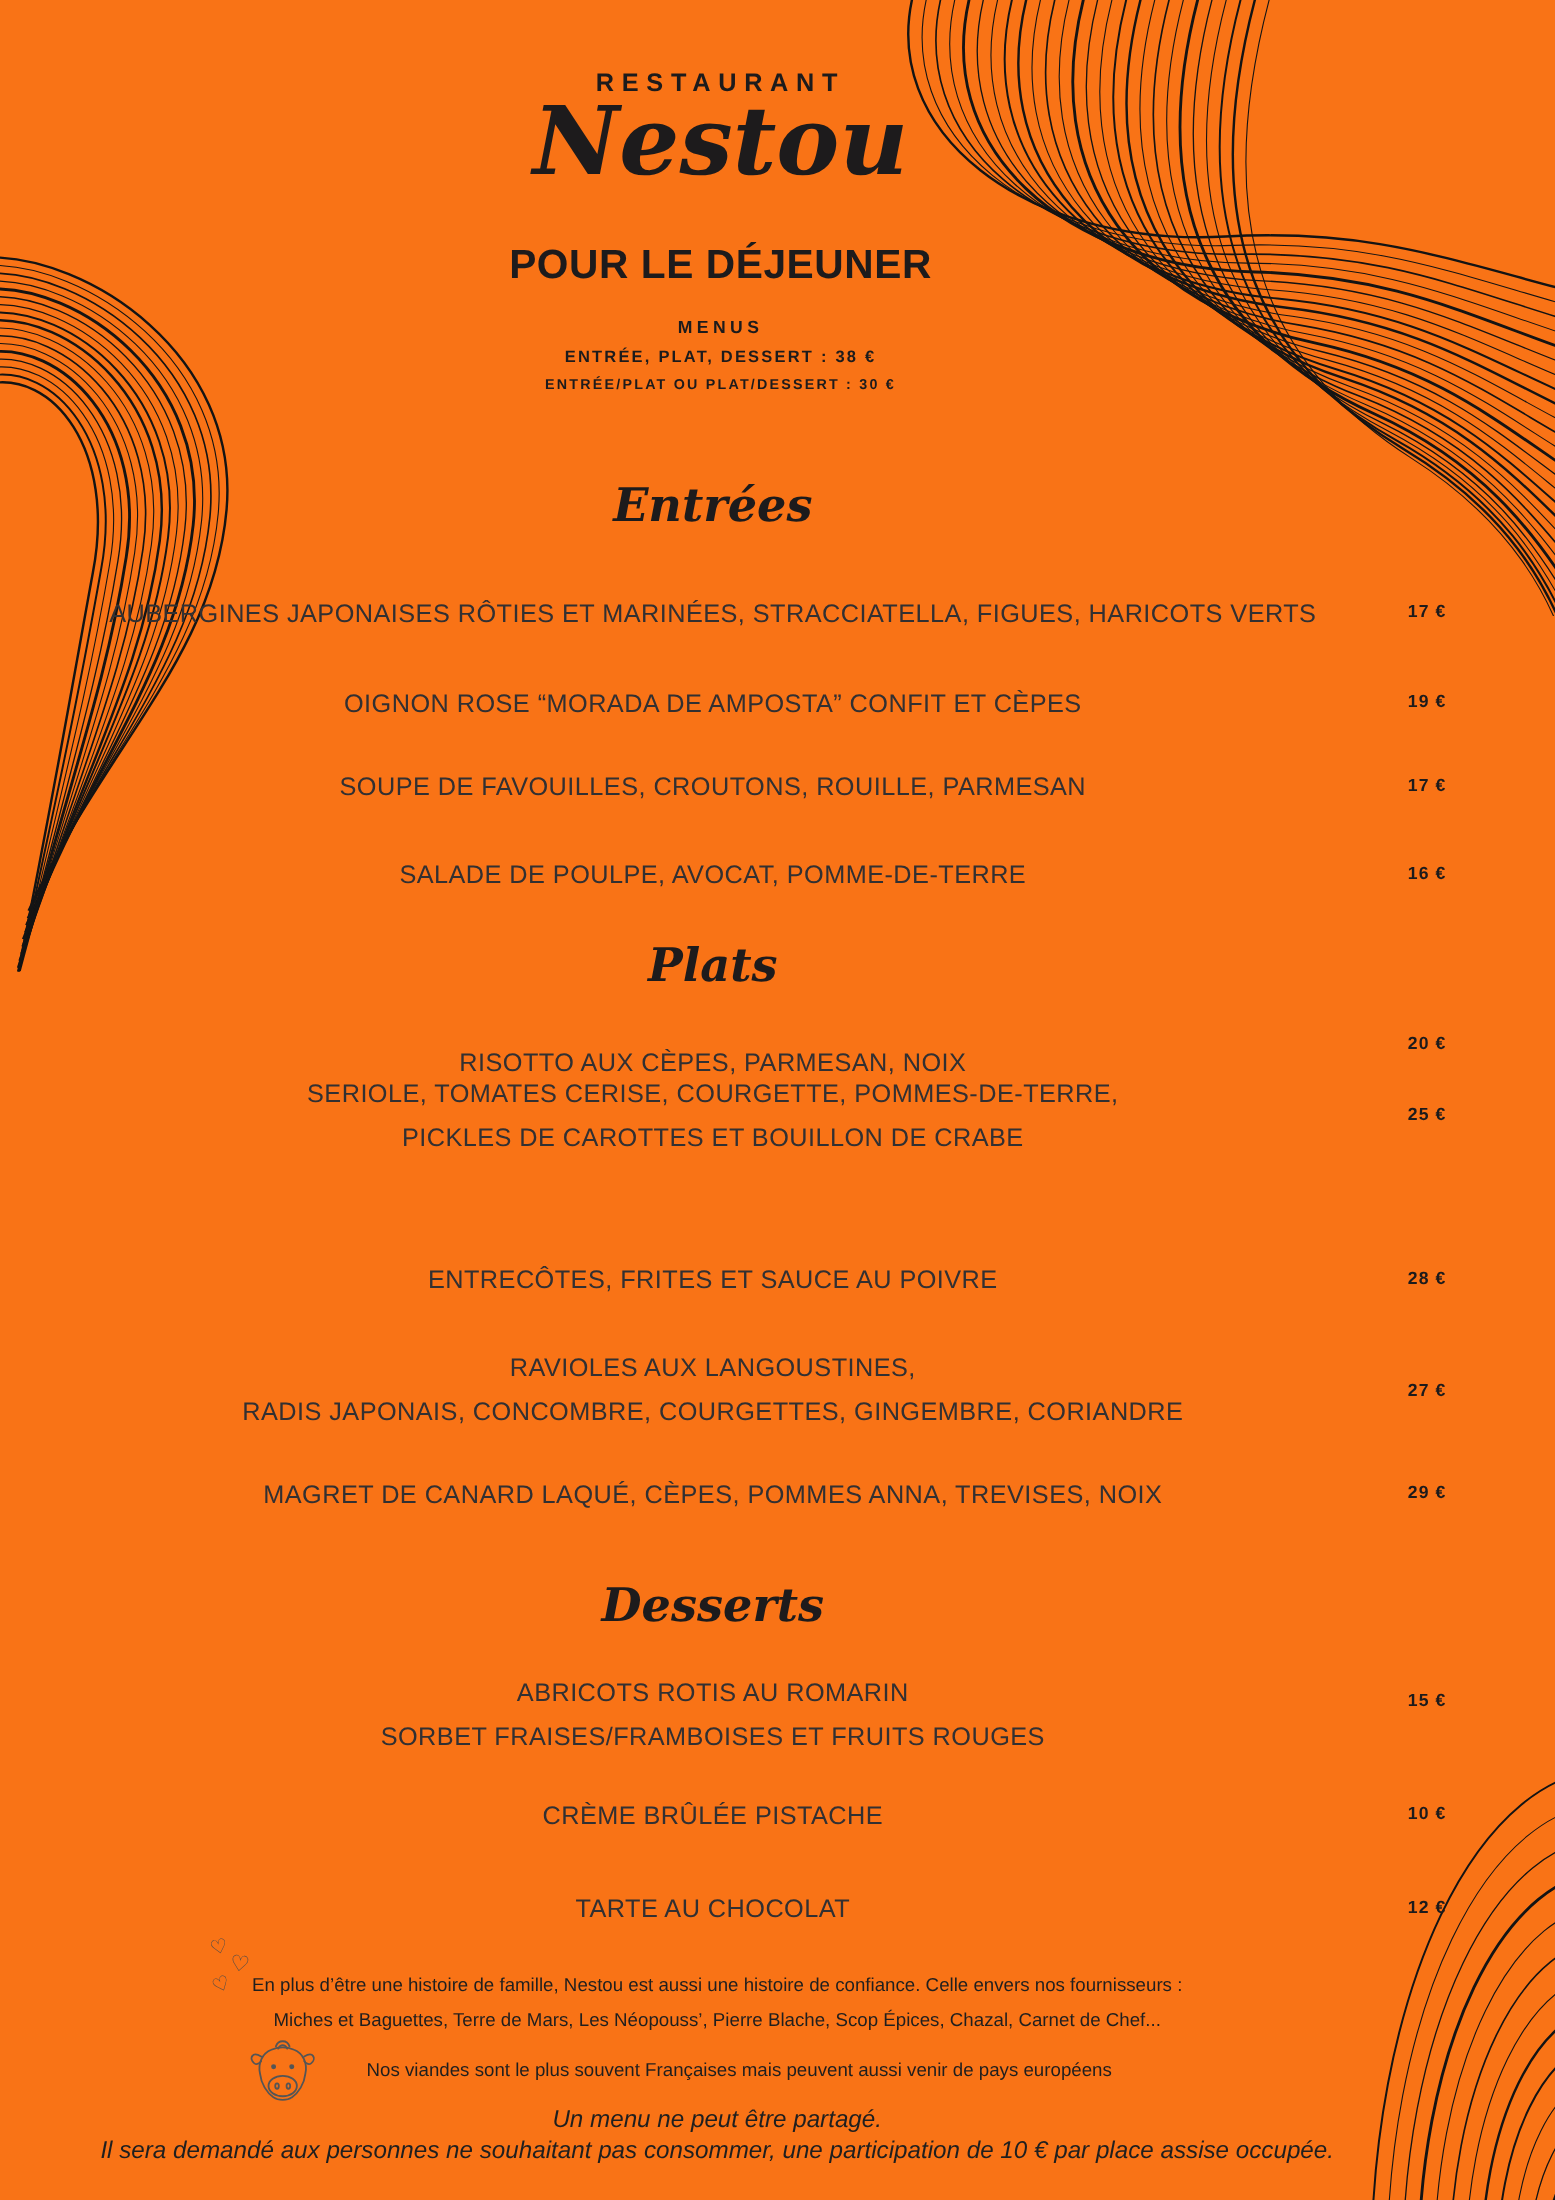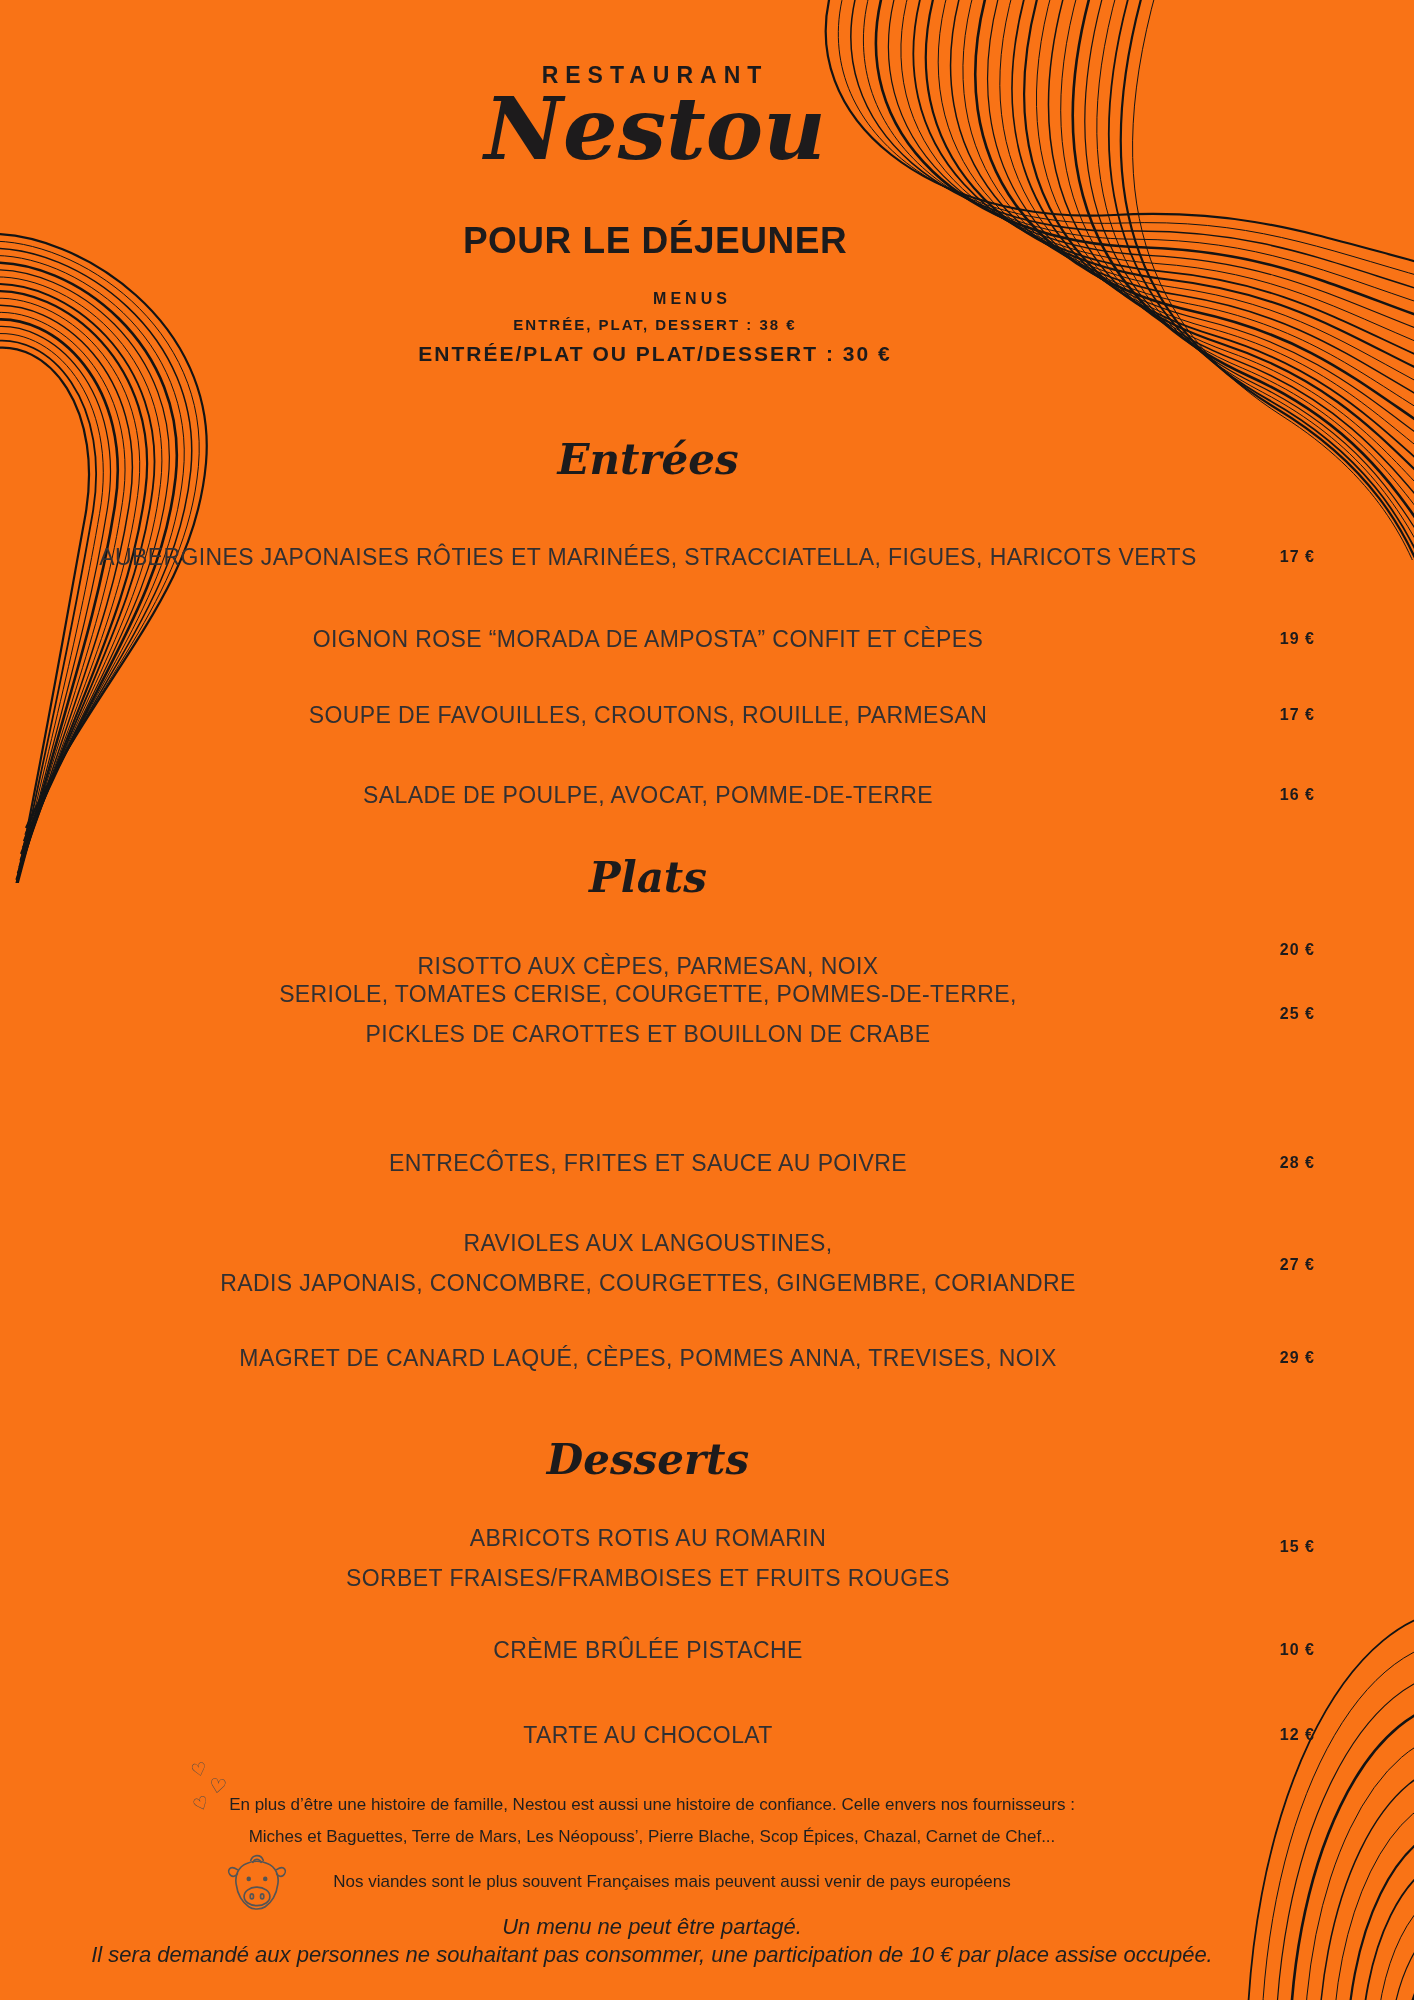--- a/index.html
+++ b/index.html
@@ -6,23 +6,23 @@
   .page{
     position:relative;width:1414px;height:2000px;background:#f97316;overflow:hidden;
     font-family:"Liberation Sans", sans-serif;color:#1d1b1c;
   }
   
   .hline{position:absolute;left:0;width:1310px;text-align:center;}
   .kicker{top:62px;font-size:23px;font-weight:800;letter-spacing:7px;}
   .brand{top:74px;font-size:86px;line-height:110px;}
   .script{font-family:"DejaVu Serif", serif;font-style:italic;font-weight:700;}
   .title{top:220px;font-size:37px;font-weight:800;letter-spacing:0.5px;}
-  .menus-label{top:290px;font-size:16px;font-weight:800;letter-spacing:4px;padding-left:37px;}
+  .menus-label{top:290px;font-size:16px;font-weight:800;letter-spacing:4px;}
   .menus-line1{top:316px;font-size:15px;font-weight:800;letter-spacing:2px;}
-  .menus-line2{top:342px;font-size:21px;font-weight:800;letter-spacing:2px;}
+  .menus-line2{top:342px;font-size:13px;font-weight:800;letter-spacing:2px;}
   
   .sec{position:absolute;left:0;width:1296px;text-align:center;font-size:42px;line-height:56px;}
   .sec-entrees{top:432px;}
   .sec-plats{top:850px;}
   .sec-desserts{top:1432px;}
   
   .row{position:absolute;left:0;width:1414px;}
   .iname{width:1296px;text-align:center;font-size:23px;line-height:40px;letter-spacing:0.4px;font-weight:400;color:#323032;}
   .price{position:absolute;right:99px;top:0;font-size:16px;line-height:40px;font-weight:800;letter-spacing:1px;color:#1d1b1c;white-space:nowrap;}
   

